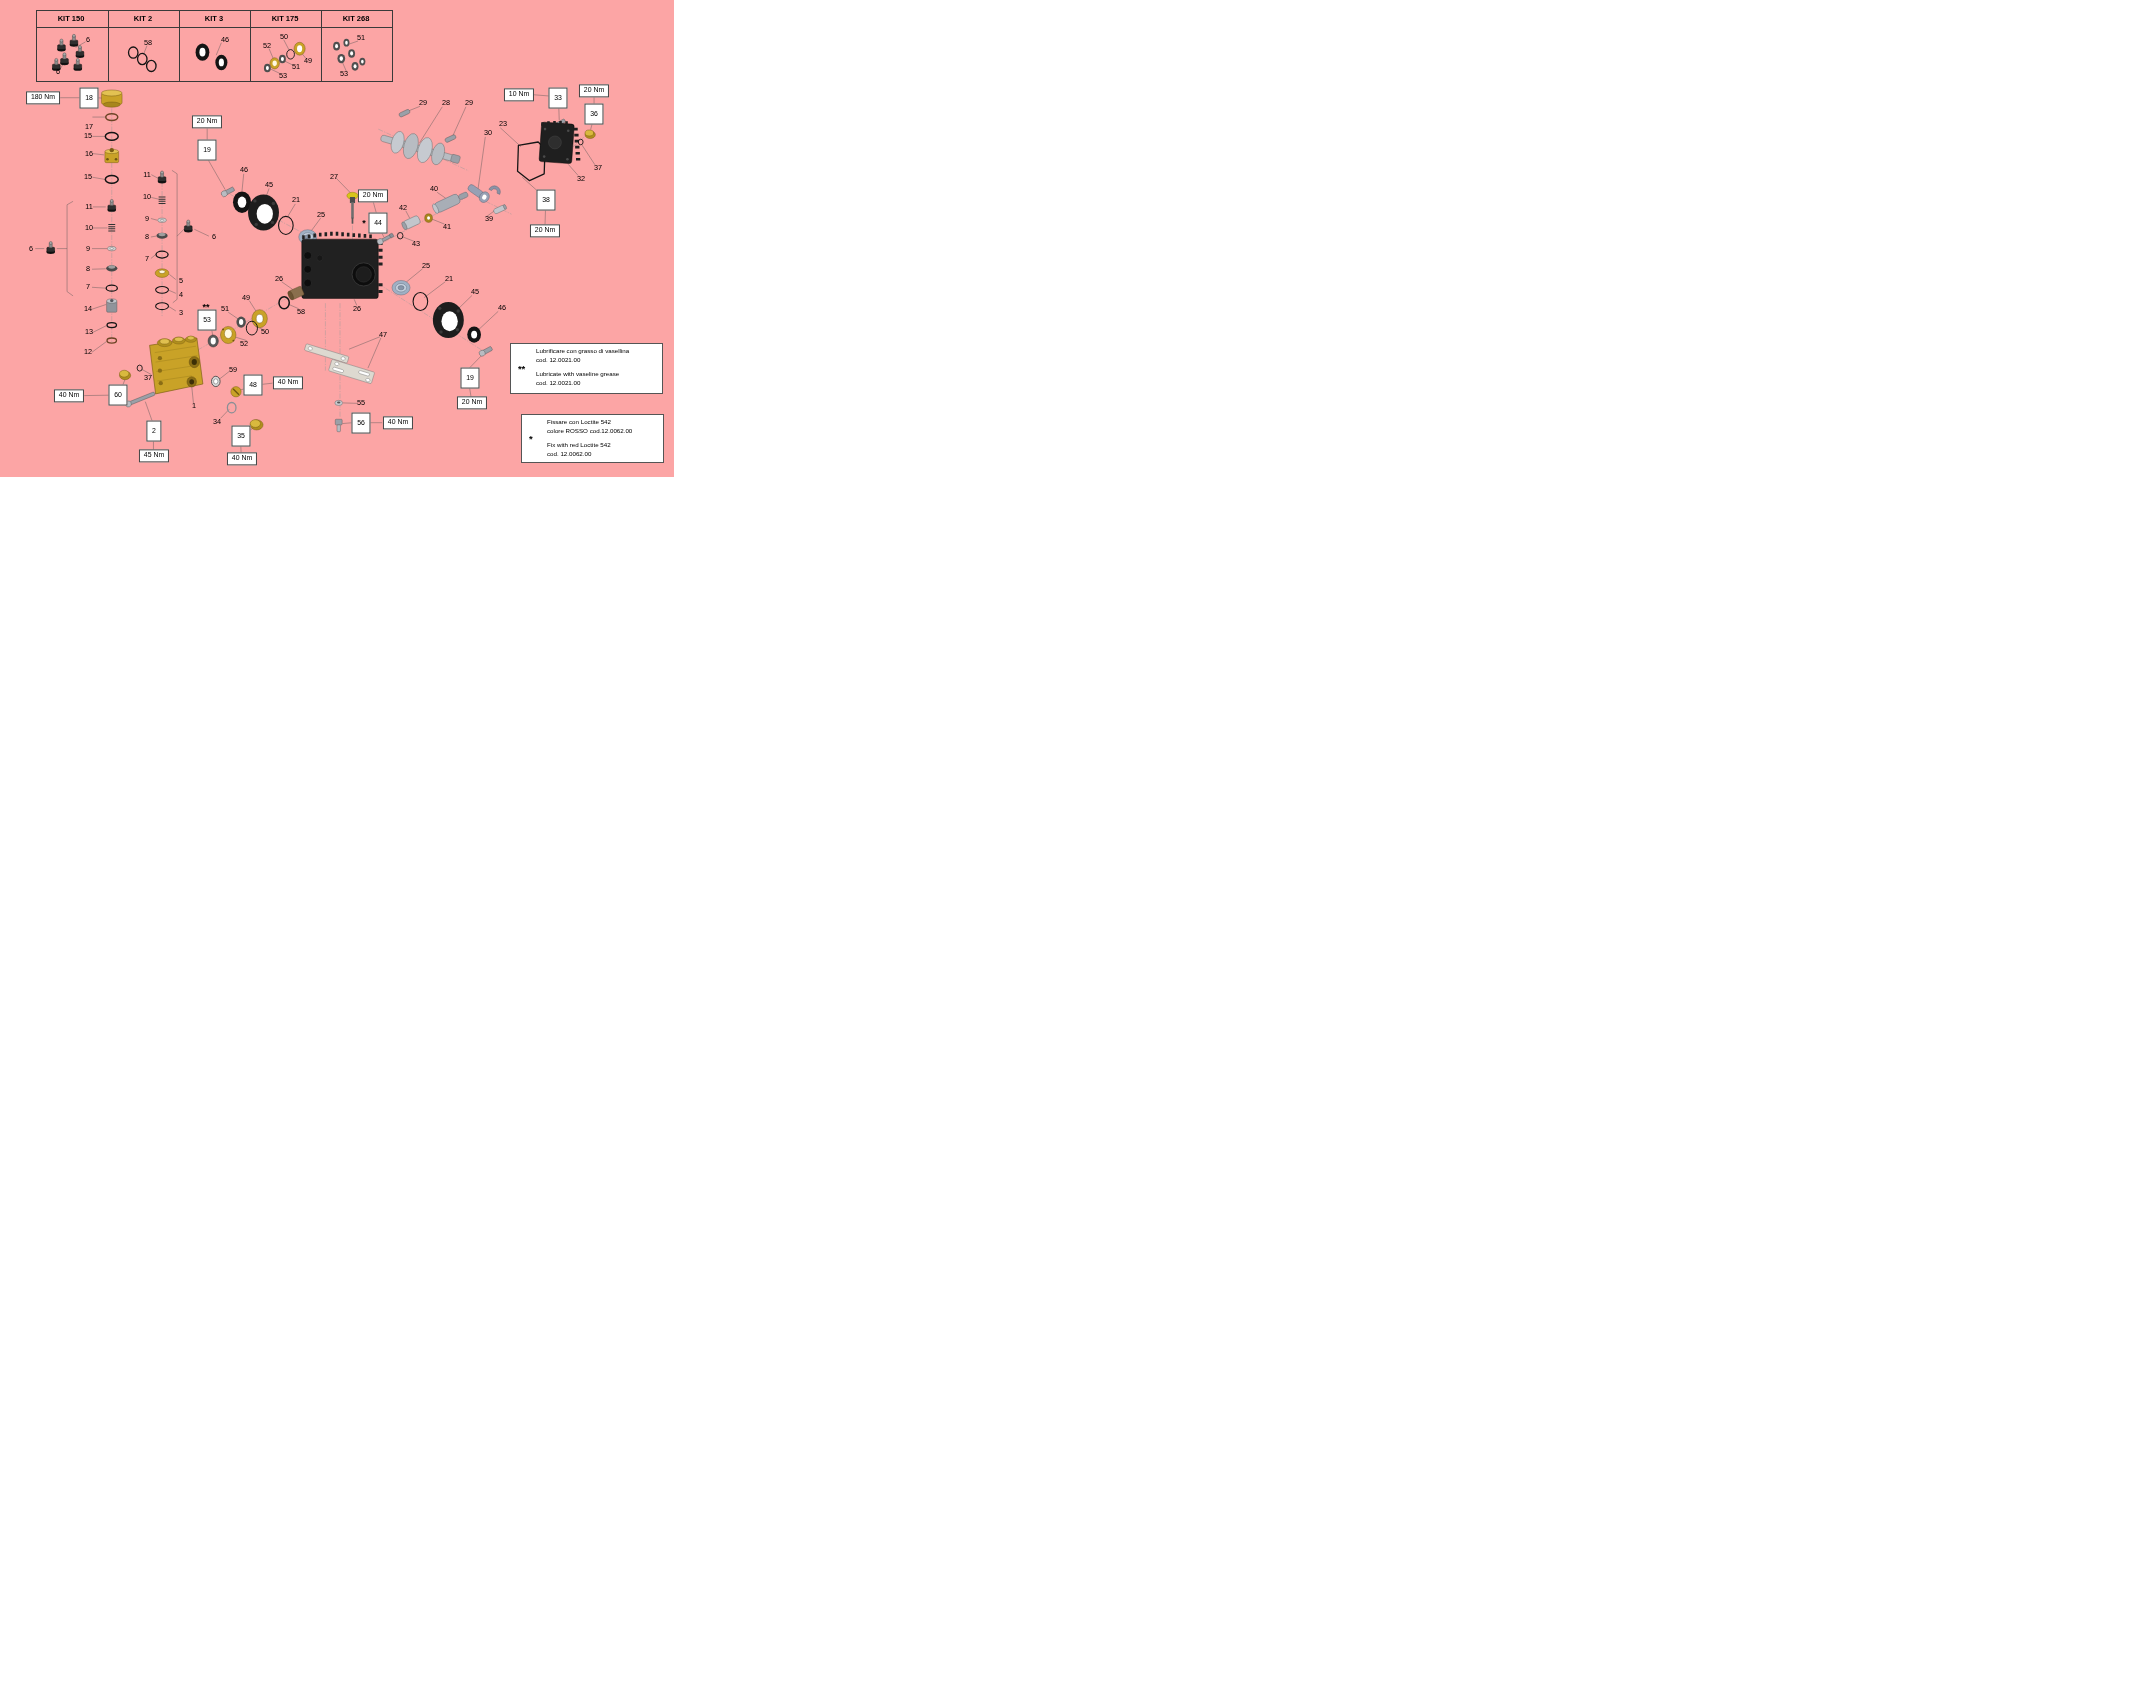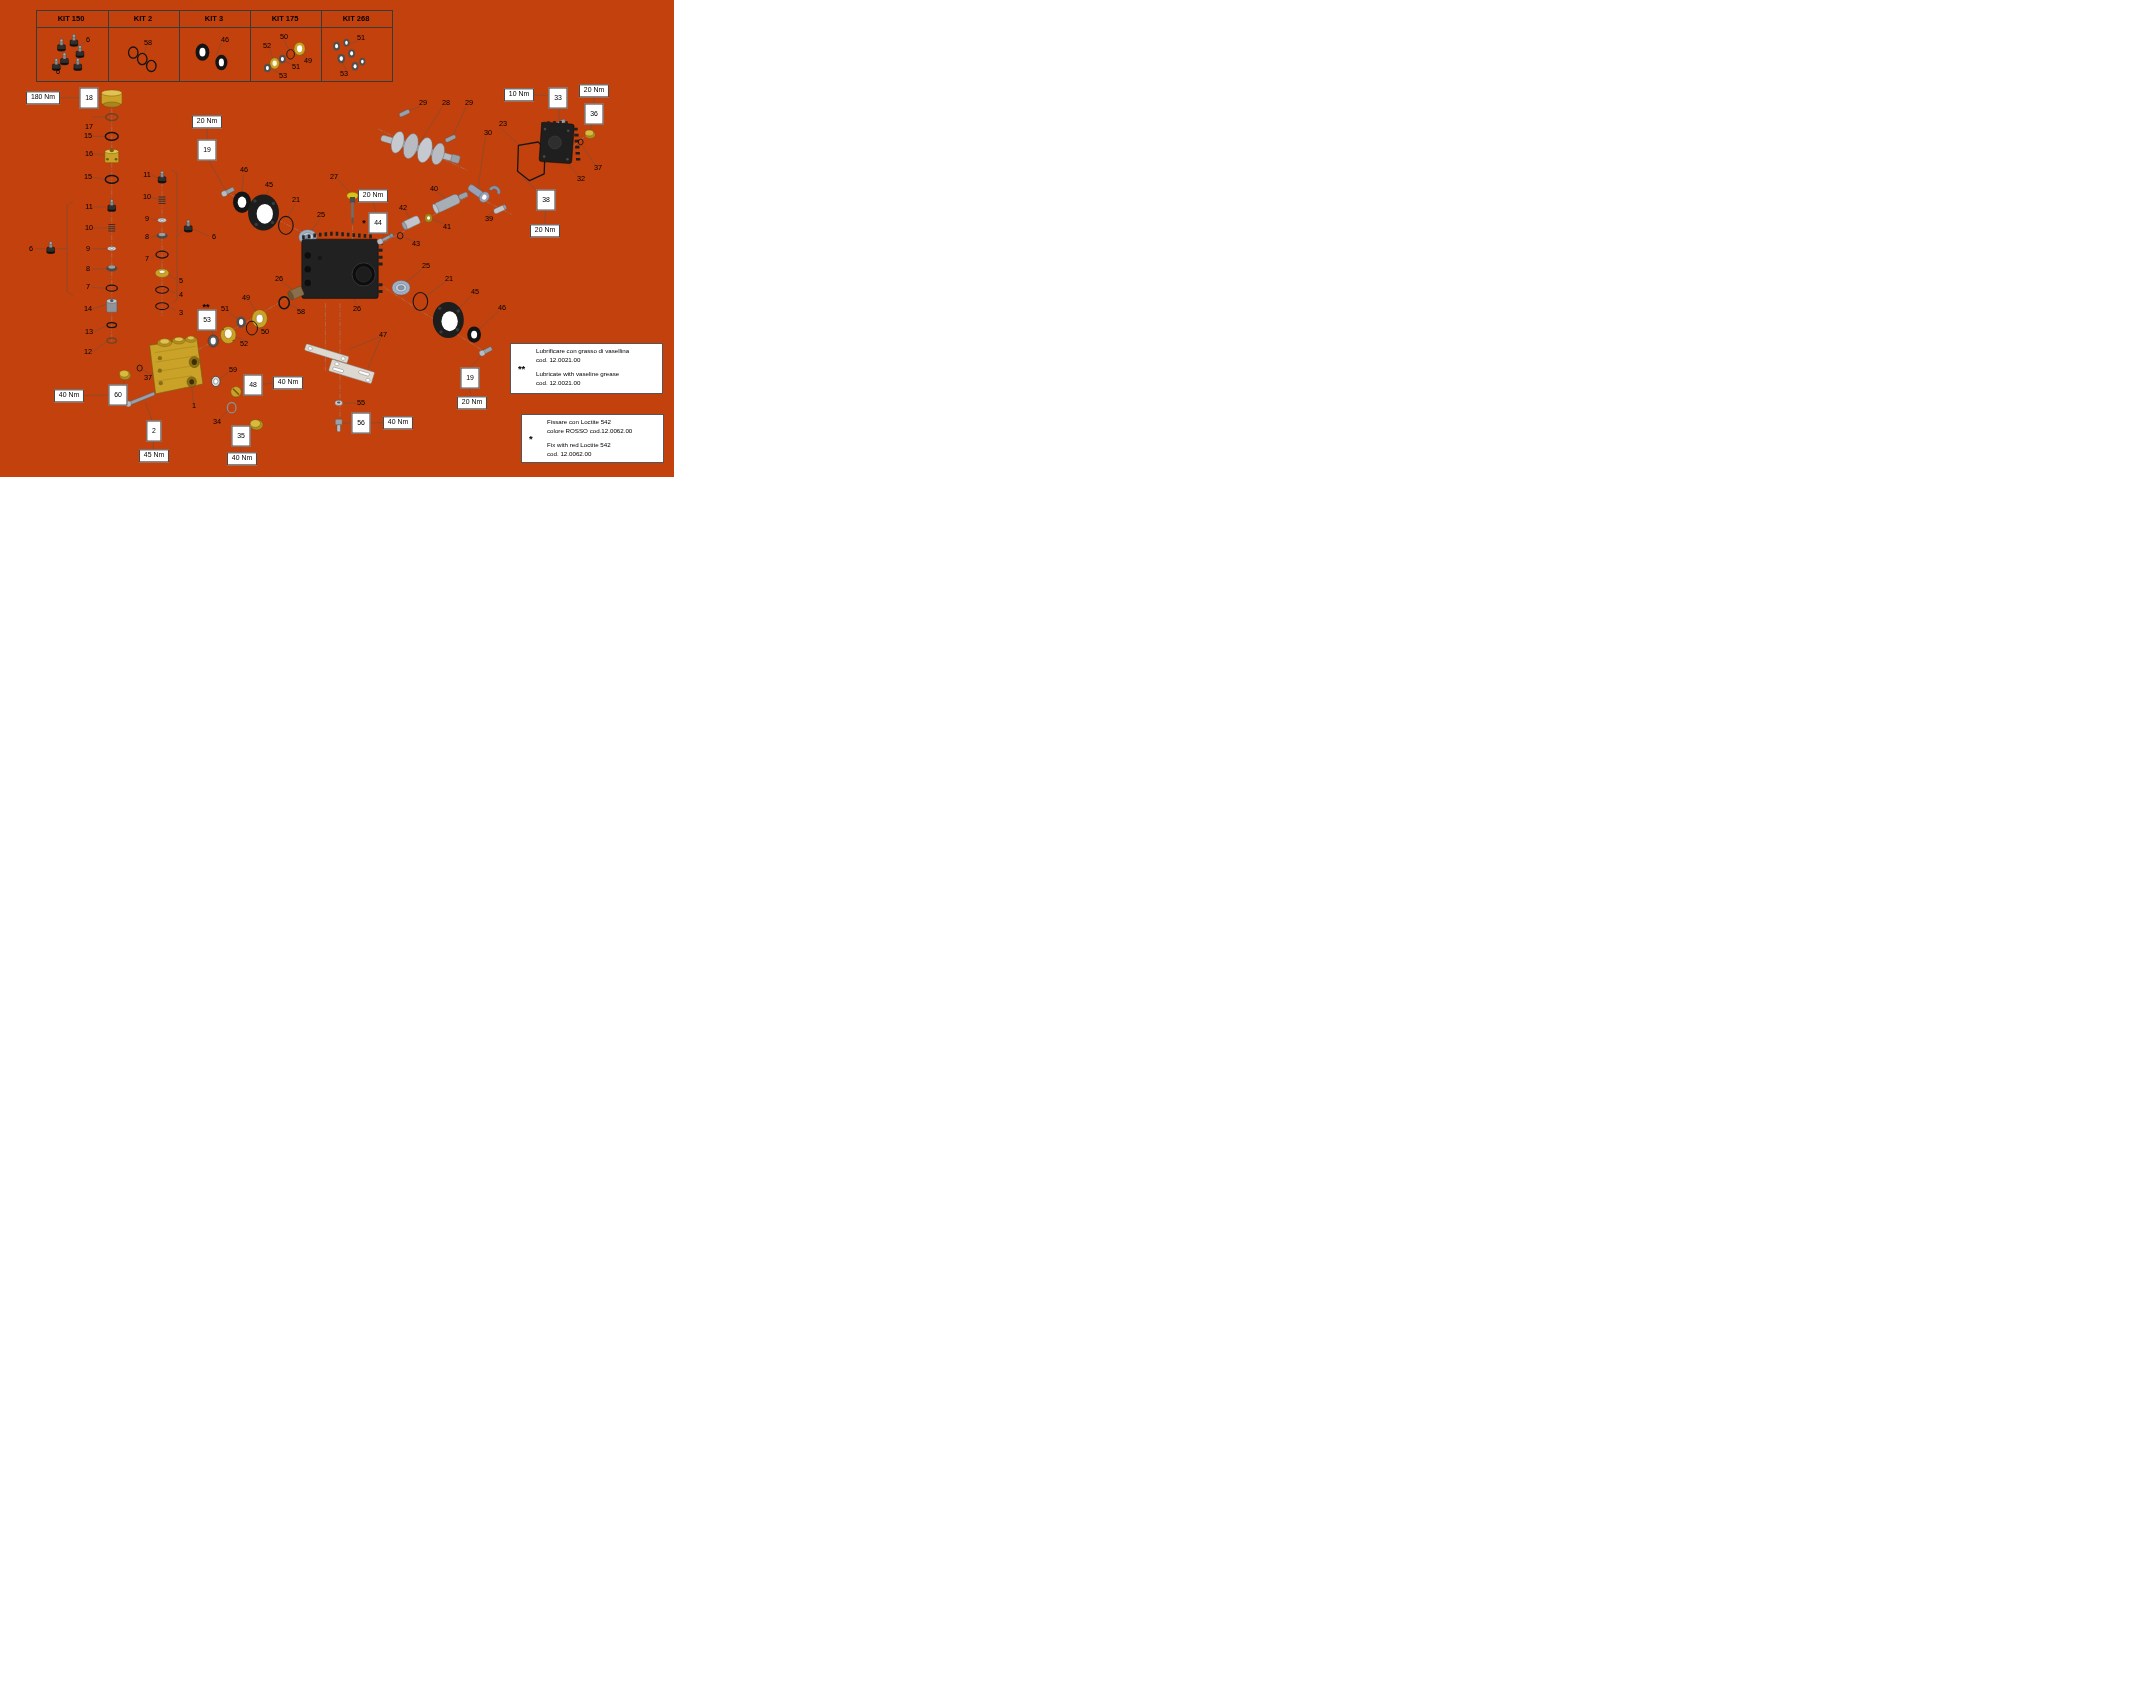--- a/index.html
+++ b/index.html
@@ -1,16 +1,16 @@
 <!DOCTYPE html>
 <html style="font-size:6.9px"><head>
 <meta charset="utf-8">
 <style>
   html,body{margin:0;padding:0;background:#fff;}
-  #stage{position:relative;width:674px;height:477px;background:#c2410c;overflow:hidden;
+  #stage{position:relative;width:674px;height:477px;background:#fca5a5;overflow:hidden;
          font-family:"Liberation Sans",sans-serif;}
   #gfx{position:absolute;left:0;top:0;z-index:1;}
   .num{position:absolute;transform:translate(-50%,-50%);font-size:7.3px;line-height:1;color:#000;z-index:3;}
   .box{position:absolute;transform:translate(-50%,-50%);border:0.6px solid #444;background:#fff;
        font-size:6.9px;line-height:1;padding:2.2px 3.9px;text-align:center;white-space:nowrap;z-index:4;}
   .box.tall{padding:6px 4.7px;}
   .sym{position:absolute;transform:translate(-50%,-50%);font-weight:bold;font-size:9px;z-index:4;}
   .kit-table{position:absolute;left:36px;top:9.5px;width:355px;height:70px;border:0.7px solid #3a3a3a;z-index:2;}
   .kit-vline{position:absolute;top:0;bottom:0;width:0;border-left:0.5px solid #3a3a3a;}
   .kit-hline{position:absolute;left:0;right:0;top:16.3px;height:0;border-top:0.5px solid #3a3a3a;}

